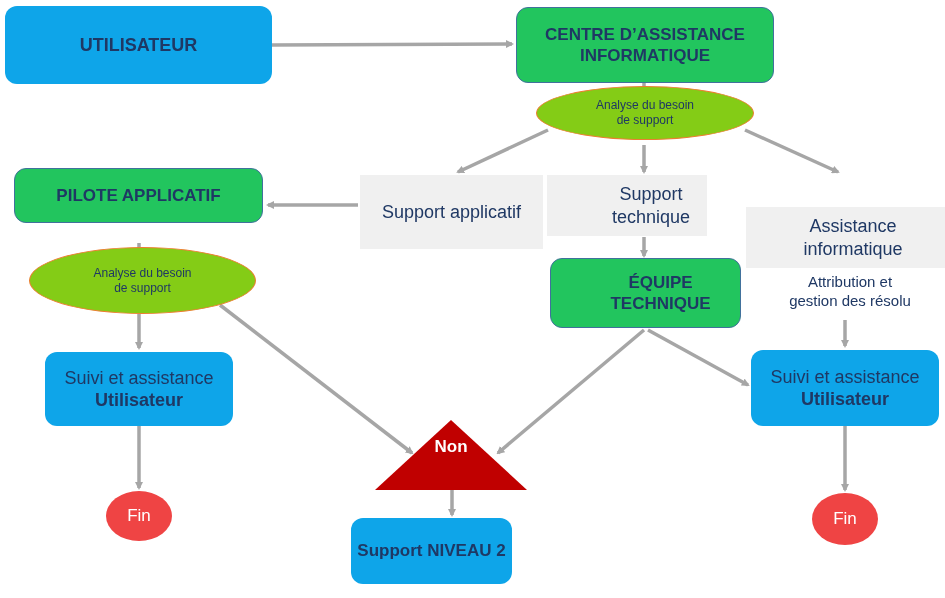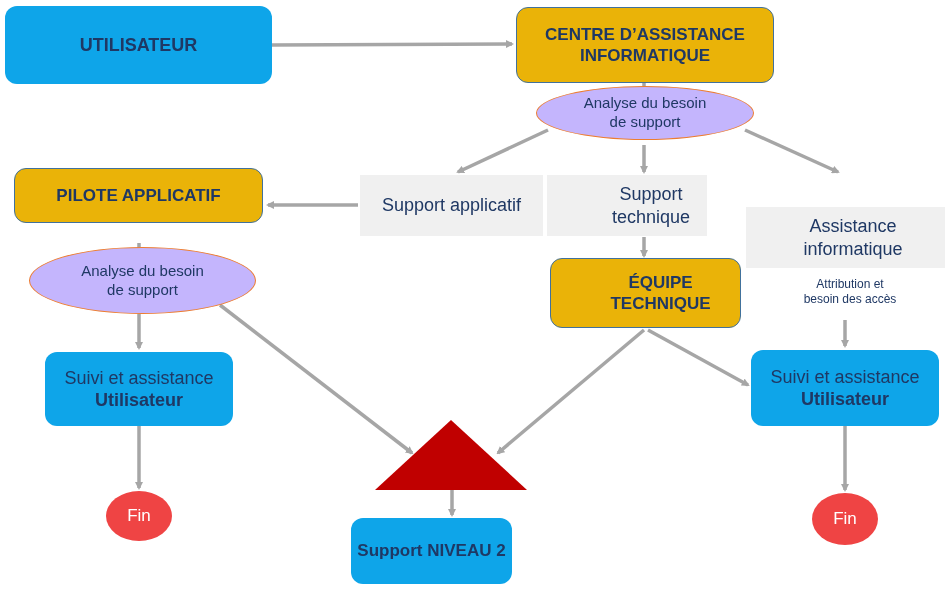--- a/index.html
+++ b/index.html
@@ -2,28 +2,28 @@
 <html><head>
 <meta charset="utf-8">
 <style>
   html, body { margin:0; padding:0; background:#ffffff; }
   body { width:945px; height:598px; position:relative; overflow:hidden;
          font-family:"Liberation Sans", sans-serif; color:#1f3864; }
   svg.wires { position:absolute; left:0; top:0; width:945px; height:598px; }
   .node { position:absolute; box-sizing:border-box; display:flex; flex-direction:column;
           align-items:center; justify-content:center; text-align:center; line-height:1.25; }
   .light { background:#0ea5e9; border-radius:12px; }
-  .blue { background:#eab308; border:1px solid #41719c; border-radius:12px; }
+  .blue { background:#22c55e; border:1px solid #41719c; border-radius:12px; }
   .gray { background:#f0f0f0; }
   .bold { font-weight:bold; }
   .t17 { font-size:17px; }
   .t18 { font-size:18px; }
-  .ellipse { background:#c4b5fd; border:1.2px solid #ed7d31; border-radius:50%; font-size:15px; }
+  .ellipse { background:#84cc16; border:1.2px solid #ed7d31; border-radius:50%; font-size:12px; }
   .fin { background:#ef4444; border-radius:50%; color:#fff; font-weight:normal; font-size:17px; }
-  .plain { font-size:12px;align-items:center; }
+  .plain { font-size:15px;align-items:center; }
   .tri-label { position:absolute; color:#fff; font-weight:bold; font-size:17px; text-align:center; line-height:1.5; }
 </style>
 </head>
 <body>
 
 <svg class="wires" viewBox="0 0 945 598">
   <defs>
     <marker id="ah" markerWidth="8" markerHeight="8" refX="6" refY="4" orient="auto" markerUnits="userSpaceOnUse">
       <path d="M0,0 L8,4 L0,8 z" fill="#a6a6a6"></path>
     </marker>
@@ -59,21 +59,21 @@
 <div class="node blue bold t17" style="left:516px;top:7px;width:258px;height:76px;">
   <span>CENTRE D’ASSISTANCE</span>
   <span>INFORMATIQUE</span>
 </div>
 
 <div class="node ellipse" style="left:536px;top:86px;width:218px;height:54px;">
   <span>Analyse du besoin</span>
   <span>de support</span>
 </div>
 
-<div class="node gray t18" style="left:360px;top:175px;width:183px;height:61px;">
+<div class="node gray t18" style="left:360px;top:175px;width:183px;height:74px;">
   <span>Support applicatif</span>
 </div>
 <div class="node gray t18" style="left:547px;top:175px;width:160px;height:61px;padding-left:48px;">
   <span>Support technique</span>
 </div>
 <div class="node gray t18" style="left:746px;top:175px;width:214px;height:61px;margin-top:32px;">
   <span>Assistance</span>
   <span>informatique</span>
 </div>
 
@@ -86,34 +86,35 @@
   <span>de support</span>
 </div>
 
 <div class="node blue bold t17" style="left:550px;top:258px;width:191px;height:70px;padding-left:30px;">
   <span>ÉQUIPE</span>
   <span>TECHNIQUE</span>
 </div>
 
 <div class="node plain" style="left:770px;top:268px;width:160px;height:48px;">
   <span>Attribution et</span>
-  <span>besoin des accès</span>
+  <span>gestion des résolu</span>
 </div>
 
 <div class="node light t18" style="left:45px;top:352px;width:188px;height:74px;">
   <span>Suivi et assistance</span>
   <span class="bold">Utilisateur</span>
 </div>
 
 <div class="node light t18" style="left:751px;top:350px;width:188px;height:76px;">
   <span>Suivi et assistance</span>
   <span class="bold">Utilisateur</span>
 </div>
 
 <div class="tri-label" style="left:401px;top:434px;width:100px;">
+  <div>Non</div>
 </div>
 
 <div class="node light bold t17" style="left:351px;top:518px;width:161px;height:66px;">
   <span>Support NIVEAU 2</span>
 </div>
 
 <div class="node fin" style="left:106px;top:491px;width:66px;height:50px;">
   <span>Fin</span>
 </div>
 <div class="node fin" style="left:812px;top:493px;width:66px;height:52px;">

